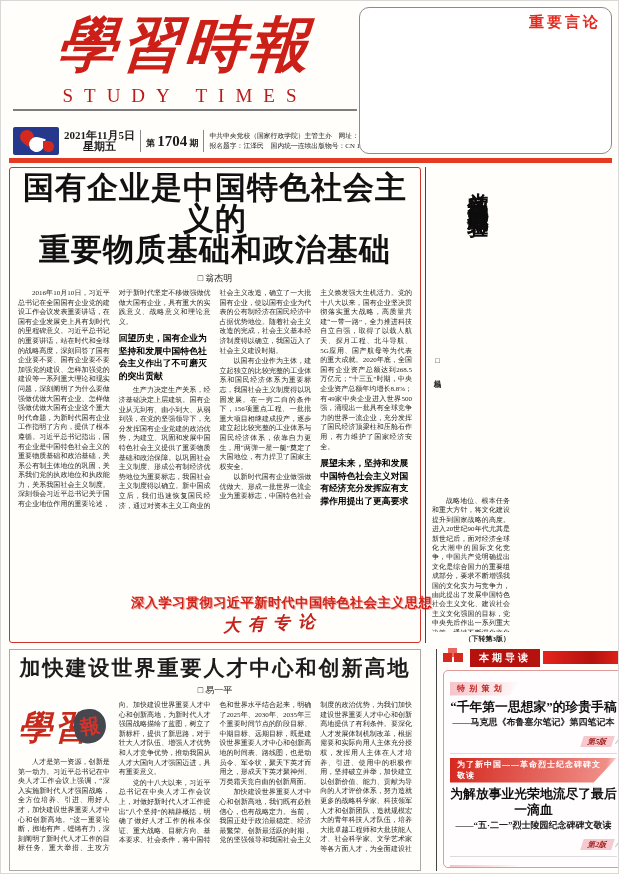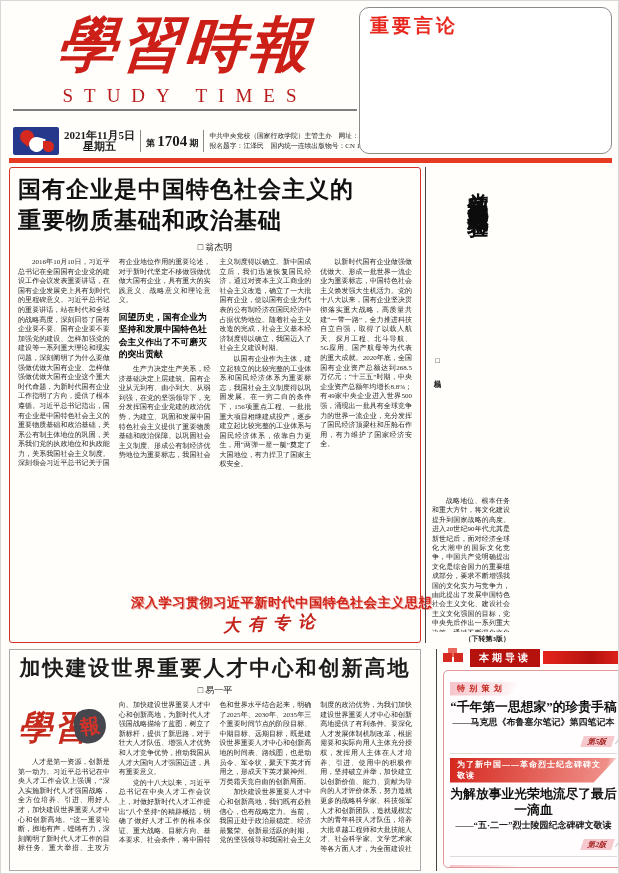--- a/index.html
+++ b/index.html
@@ -28,29 +28,29 @@
   .logo-s3 { position:absolute; right:5px; bottom:3px; width:11px; height:11px; background:#d5281e; border-radius:0 50% 50% 50%; }
   .mast-date { text-align:center; font-size:11px; font-weight:bold; line-height:11px; white-space:nowrap; }
   .vsep { width:1px; height:22px; background:#8a8a8a; flex:0 0 auto; }
   .mast-issue { font-size:9px; font-weight:bold; white-space:nowrap; }
   .mast-issue b { font-size:15px; font-family:"Liberation Serif",serif; }
   .mast-pub { font-size:6.8px; line-height:10.5px; white-space:nowrap; color:#222; }
   .quote-box {
     position:absolute; left:358px; top:6px; width:253px; height:147px;
     border:1.5px solid #8b8b8b; border-radius:10px; padding:5px 10px 4px; background:#fff;
   }
-  .quote-title { color:#e8281e; font-size:19px; font-weight:900; text-align:left; letter-spacing:3px; font-family:"Liberation Sans",sans-serif; }
+  .quote-title { color:#e8281e; font-size:15px; font-weight:900; text-align:right; letter-spacing:3px; font-family:"Liberation Sans",sans-serif; }
   .quote-body { margin-top:4px; font-size:9.3px; line-height:13.6px; text-align:justify; text-indent:2em; color:#3c3c3c; font-style:italic; }
   .red-rule { position:absolute; left:8px; top:157px; width:603px; height:5px; background:#e73a22; }
   
   .main-box {
     position:absolute; left:8px; top:166px; width:412px; height:476px;
     border:1px solid #cf332b; border-radius:3px; padding:6px 8px 4px; background:#fffefb;
   }
-  .main-title { font-size:23px; font-weight:900; text-align:left; line-height:31px; letter-spacing:1px; color:#111; }
+  .main-title { font-size:31px; font-weight:900; text-align:center; line-height:31px; letter-spacing:1px; color:#111;font-family:Liberation Mono, monospace; }
   .main-author { text-align:center; font-size:9px; margin:5px 0 4px; }
   .main-body {
     column-count:4; column-gap:9px; height:352px; overflow:hidden;
     font-size:7px; line-height:9.6px; text-align:justify; color:#262626;
   }
   .main-body p { text-indent:2em; margin-bottom:1px; }
   .subhead {
     font-weight:bold; font-size:8.8px; line-height:12.5px; margin:5px 0 4px;
     font-family:"Liberation Sans",sans-serif; text-align:left; color:#000;
   }
@@ -167,20 +167,21 @@
       <span>国有企业是中国特色社会主义的</span><br>
       <span>重要物质基础和政治基础</span>
     </div>
     <div class="main-author">□ 翁杰明</div>
     <div class="main-body">
       <p>2016年10月10日，习近平总书记在全国国有企业党的建设工作会议发表重要讲话，在国有企业发展史上具有划时代的里程碑意义。习近平总书记的重要讲话，站在时代和全球的战略高度，深刻回答了国有企业要不要、国有企业要不要加强党的建设、怎样加强党的建设等一系列重大理论和现实问题，深刻阐明了为什么要做强做优做大国有企业、怎样做强做优做大国有企业这个重大时代命题，为新时代国有企业工作指明了方向，提供了根本遵循。习近平总书记指出，国有企业是中国特色社会主义的重要物质基础和政治基础，关系公有制主体地位的巩固，关系我们党的执政地位和执政能力，关系我国社会主义制度。深刻领会习近平总书记关于国有企业地位作用的重要论述，对于新时代坚定不移做强做优做大国有企业，具有重大的实践意义、战略意义和理论意义。</p>
       <div class="subhead">回望历史，国有企业为坚持和发展中国特色社会主义作出了不可磨灭的突出贡献</div>
       <p>生产力决定生产关系，经济基础决定上层建筑。国有企业从无到有、由小到大、从弱到强，在党的坚强领导下，充分发挥国有企业党建的政治优势，为建立、巩固和发展中国特色社会主义提供了重要物质基础和政治保障。以巩固社会主义制度、形成公有制经济优势地位为重要标志，我国社会主义制度得以确立。新中国成立后，我们迅速恢复国民经济，通过对资本主义工商业的社会主义改造，确立了一大批国有企业，使以国有企业为代表的公有制经济在国民经济中占据优势地位。随着社会主义改造的完成，社会主义基本经济制度得以确立，我国迈入了社会主义建设时期。</p>
       <p>以国有企业作为主体，建立起独立的比较完整的工业体系和国民经济体系为重要标志，我国社会主义制度得以巩固发展。在一穷二白的条件下，156项重点工程、一批批重大项目相继建成投产，逐步建立起比较完整的工业体系与国民经济体系，依靠自力更生，用“两弹一星一艇”奠定了大国地位，有力捍卫了国家主权安全。</p>
       <p>以新时代国有企业做强做优做大、形成一批世界一流企业为重要标志，中国特色社会主义焕发强大生机活力。党的十八大以来，国有企业坚决贯彻落实重大战略，高质量共建“一带一路”，全力推进科技自立自强，取得了以载人航天、探月工程、北斗导航、5G应用、国产航母等为代表的重大成就。2020年底，全国国有企业资产总额达到268.5万亿元；“十三五”时期，中央企业资产总额年均增长8.8%；有49家中央企业进入世界500强，涌现出一批具有全球竞争力的世界一流企业，充分发挥了国民经济顶梁柱和压舱石作用，有力维护了国家经济安全。</p>
+      <div class="subhead">展望未来，坚持和发展中国特色社会主义对国有经济充分发挥应有支撑作用提出了更高要求</div>
     </div>
     <div class="banner">
       <div class="banner-l1">深入学习贯彻习近平新时代中国特色社会主义思想</div>
       <div class="banner-l2">大有专论</div>
     </div>
   </div>
 
   <div class="right-art">
     <div class="ra-left">
       <p>文化建设与文化工作，历来为中国共产党高度重视。在革命、建设、改革的各个历史时期，党领导下的文化建设，发挥了推动革命与建设事业、促进经济社会全面发展的巨大作用。无论从思想道德领域、文学艺术领域，还是从文化与学术结合的角度考察党领导文明建设的成就，无论是从满足人民不断增长的精神需求，还是从中华文化的国际影响上看，党领导文化建设的成就都是巨大的、进步都是显著的。在党的百年华诞之际，回顾和总结这些成就和经验，汲取其中所积累的宝贵经验，以史鉴今，具有重要意义。</p>

